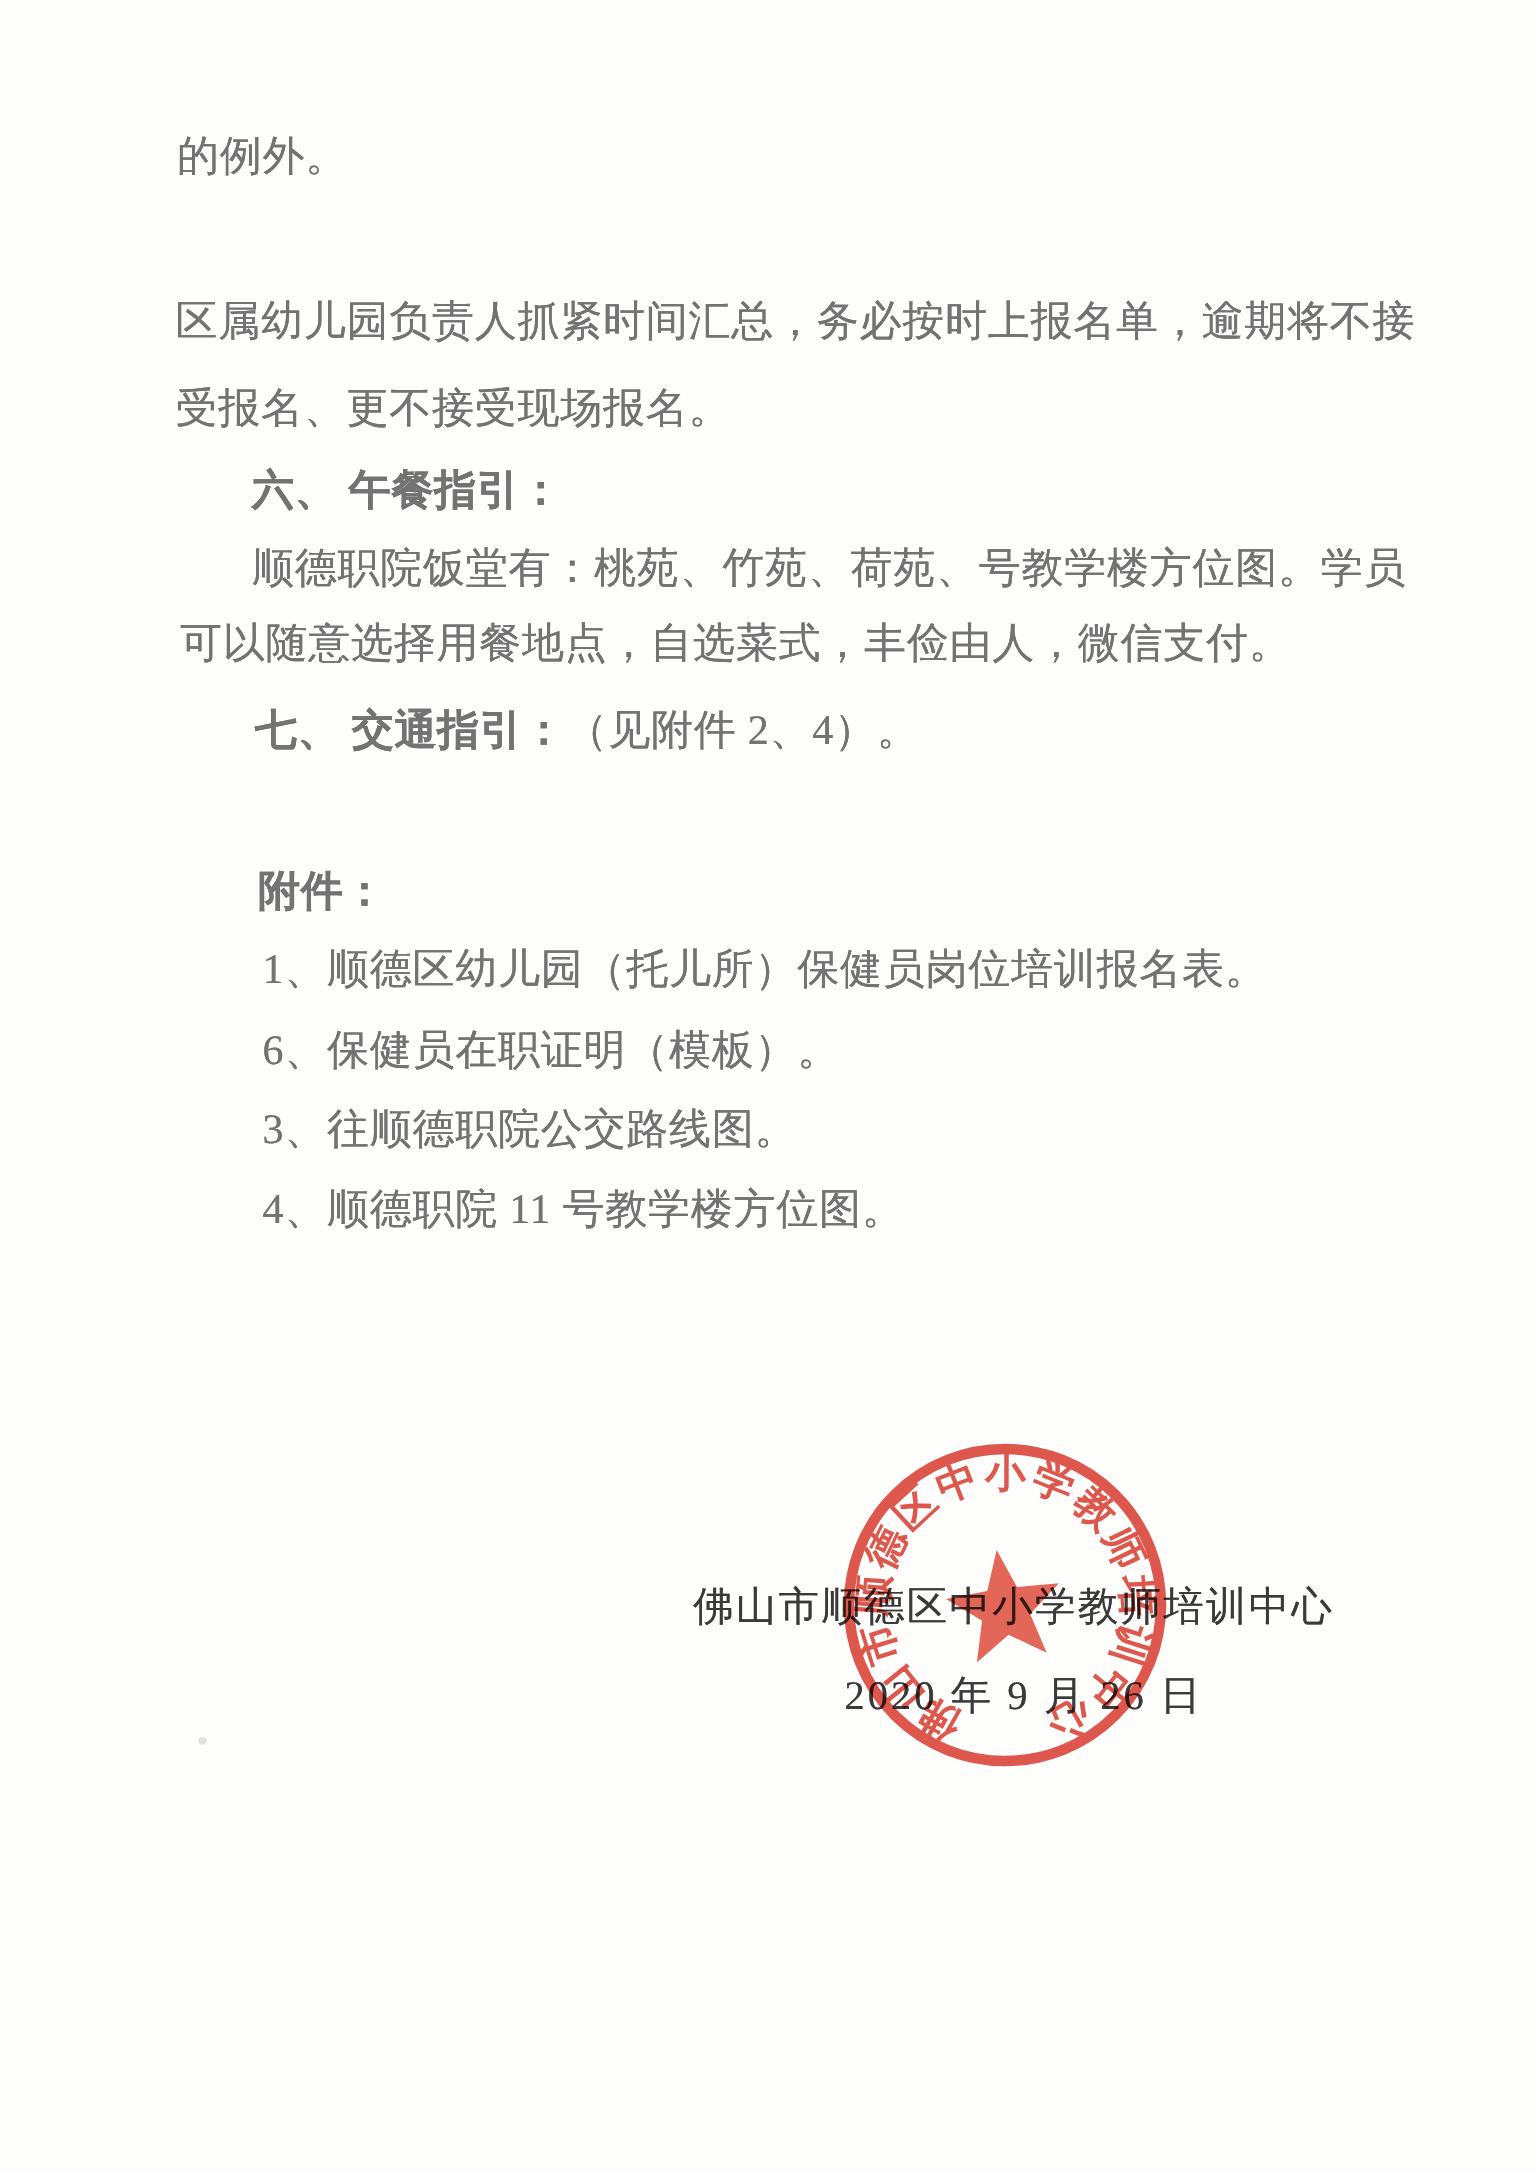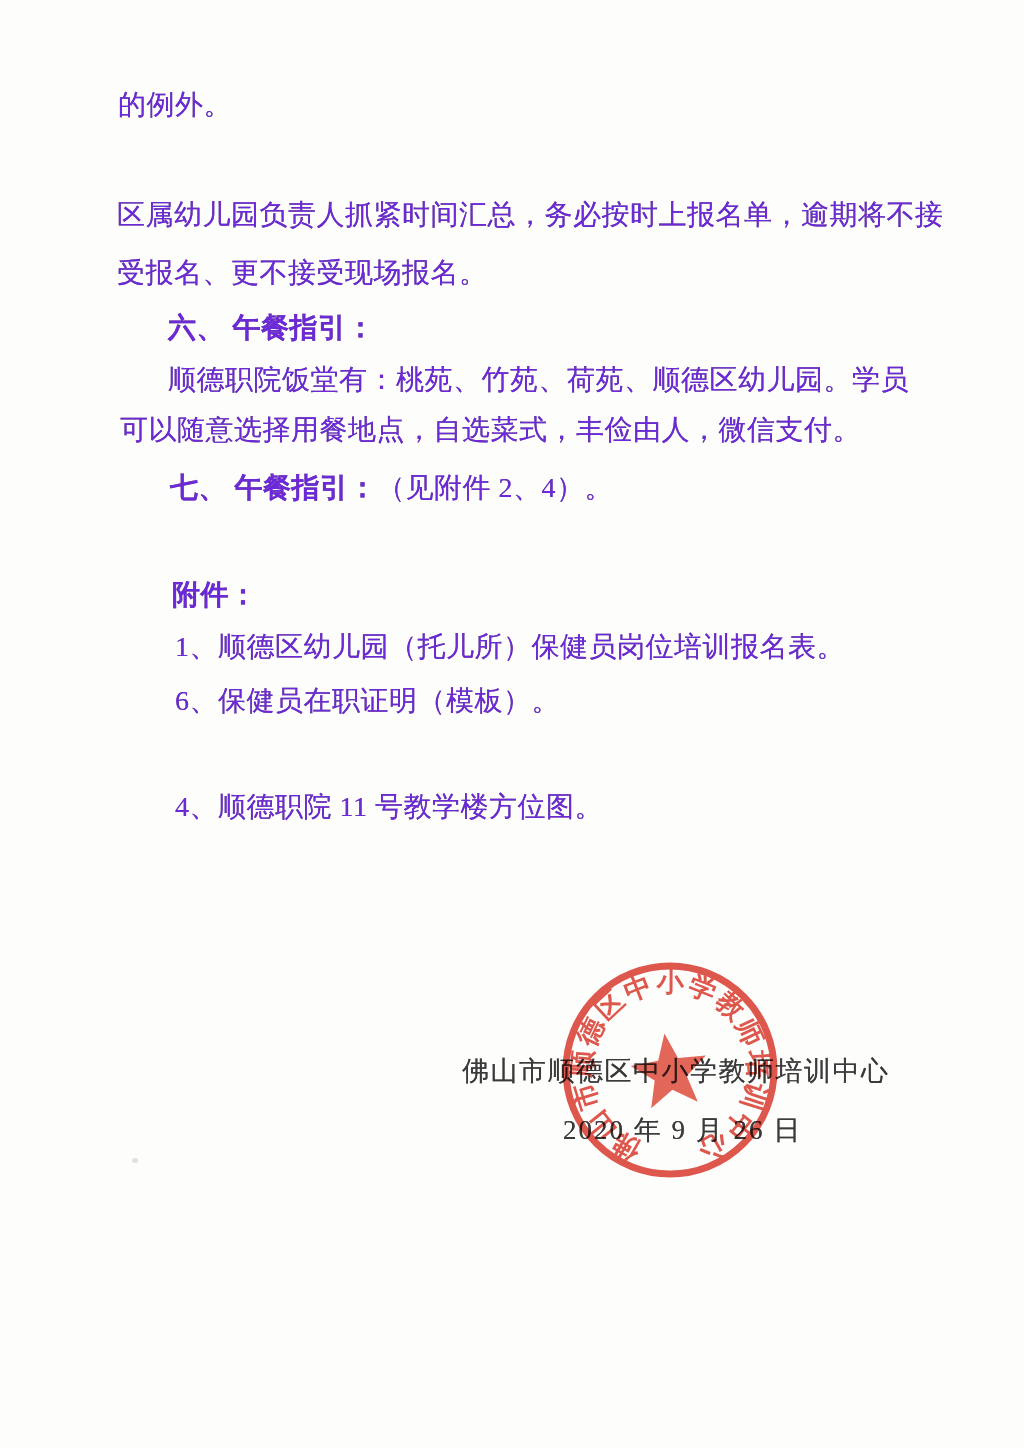--- a/index.html
+++ b/index.html
@@ -11,21 +11,21 @@
     overflow:hidden;
     font-family:"Liberation Serif","DejaVu Serif",serif;
     color:#3e3e3e;
   }
   .line{
     position:absolute;
     font-size:28px;
     line-height:34px;
     white-space:nowrap;
     letter-spacing:0.5px;
-    color:#6d28d9;
+    color:#737373;
     text-shadow:0 0 0.4px #6a6a6a;
   }
   .bold{font-weight:700;}
   .sig{
     position:absolute;
     font-size:27px;
     white-space:nowrap;
     letter-spacing:1.5px;
     color:#3a3a3a;
     text-shadow:0 0 0.4px #6a6a6a;
@@ -54,34 +54,35 @@
 
   <div class="line" style="left:118px;top:88px">的例外。</div>
 
 
   <div class="line" style="left:117px;top:198px">区属幼儿园负责人抓紧时间汇总，务必按时上报名单，逾期将不接</div>
 
   <div class="line" style="left:117px;top:256px">受报名、更不接受现场报名。</div>
 
   <div class="line bold" style="left:168px;top:311px">六、 午餐指引：</div>
 
-  <div class="line" style="left:168px;top:363px">顺德职院饭堂有：桃苑、竹苑、荷苑、顺德区幼儿园。学员</div>
+  <div class="line" style="left:168px;top:363px">顺德职院饭堂有：桃苑、竹苑、荷苑、号教学楼方位图。学员</div>
 
   <div class="line" style="left:120px;top:413px">可以随意选择用餐地点，自选菜式，丰俭由人，微信支付。</div>
 
   <div class="line" style="left:170px;top:471px">
-    <span class="bold">七、 午餐指引：</span><span>（见附件 2、4）。</span>
+    <span class="bold">七、 交通指引：</span><span>（见附件 2、4）。</span>
   </div>
 
   <div class="line bold" style="left:172px;top:578px">附件：</div>
 
   <div class="line" style="left:175px;top:630px">1、顺德区幼儿园（托儿所）保健员岗位培训报名表。</div>
 
   <div class="line" style="left:175px;top:684px">6、保健员在职证明（模板）。</div>
 
+  <div class="line" style="left:175px;top:737px">3、往顺德职院公交路线图。</div>
 
   <div class="line" style="left:175px;top:790px">4、顺德职院 11 号教学楼方位图。</div>
 
   <div class="sig" style="left:462px;top:1053px">佛山市顺德区中小学教师培训中心</div>
 
   <div class="sig" style="left:563px;top:1112px;letter-spacing:2px">2020 年 9 月 26 日</div>
 
   <div class="artifact-dot"></div>
 
   <svg class="stamp" viewBox="0 0 270 270">

